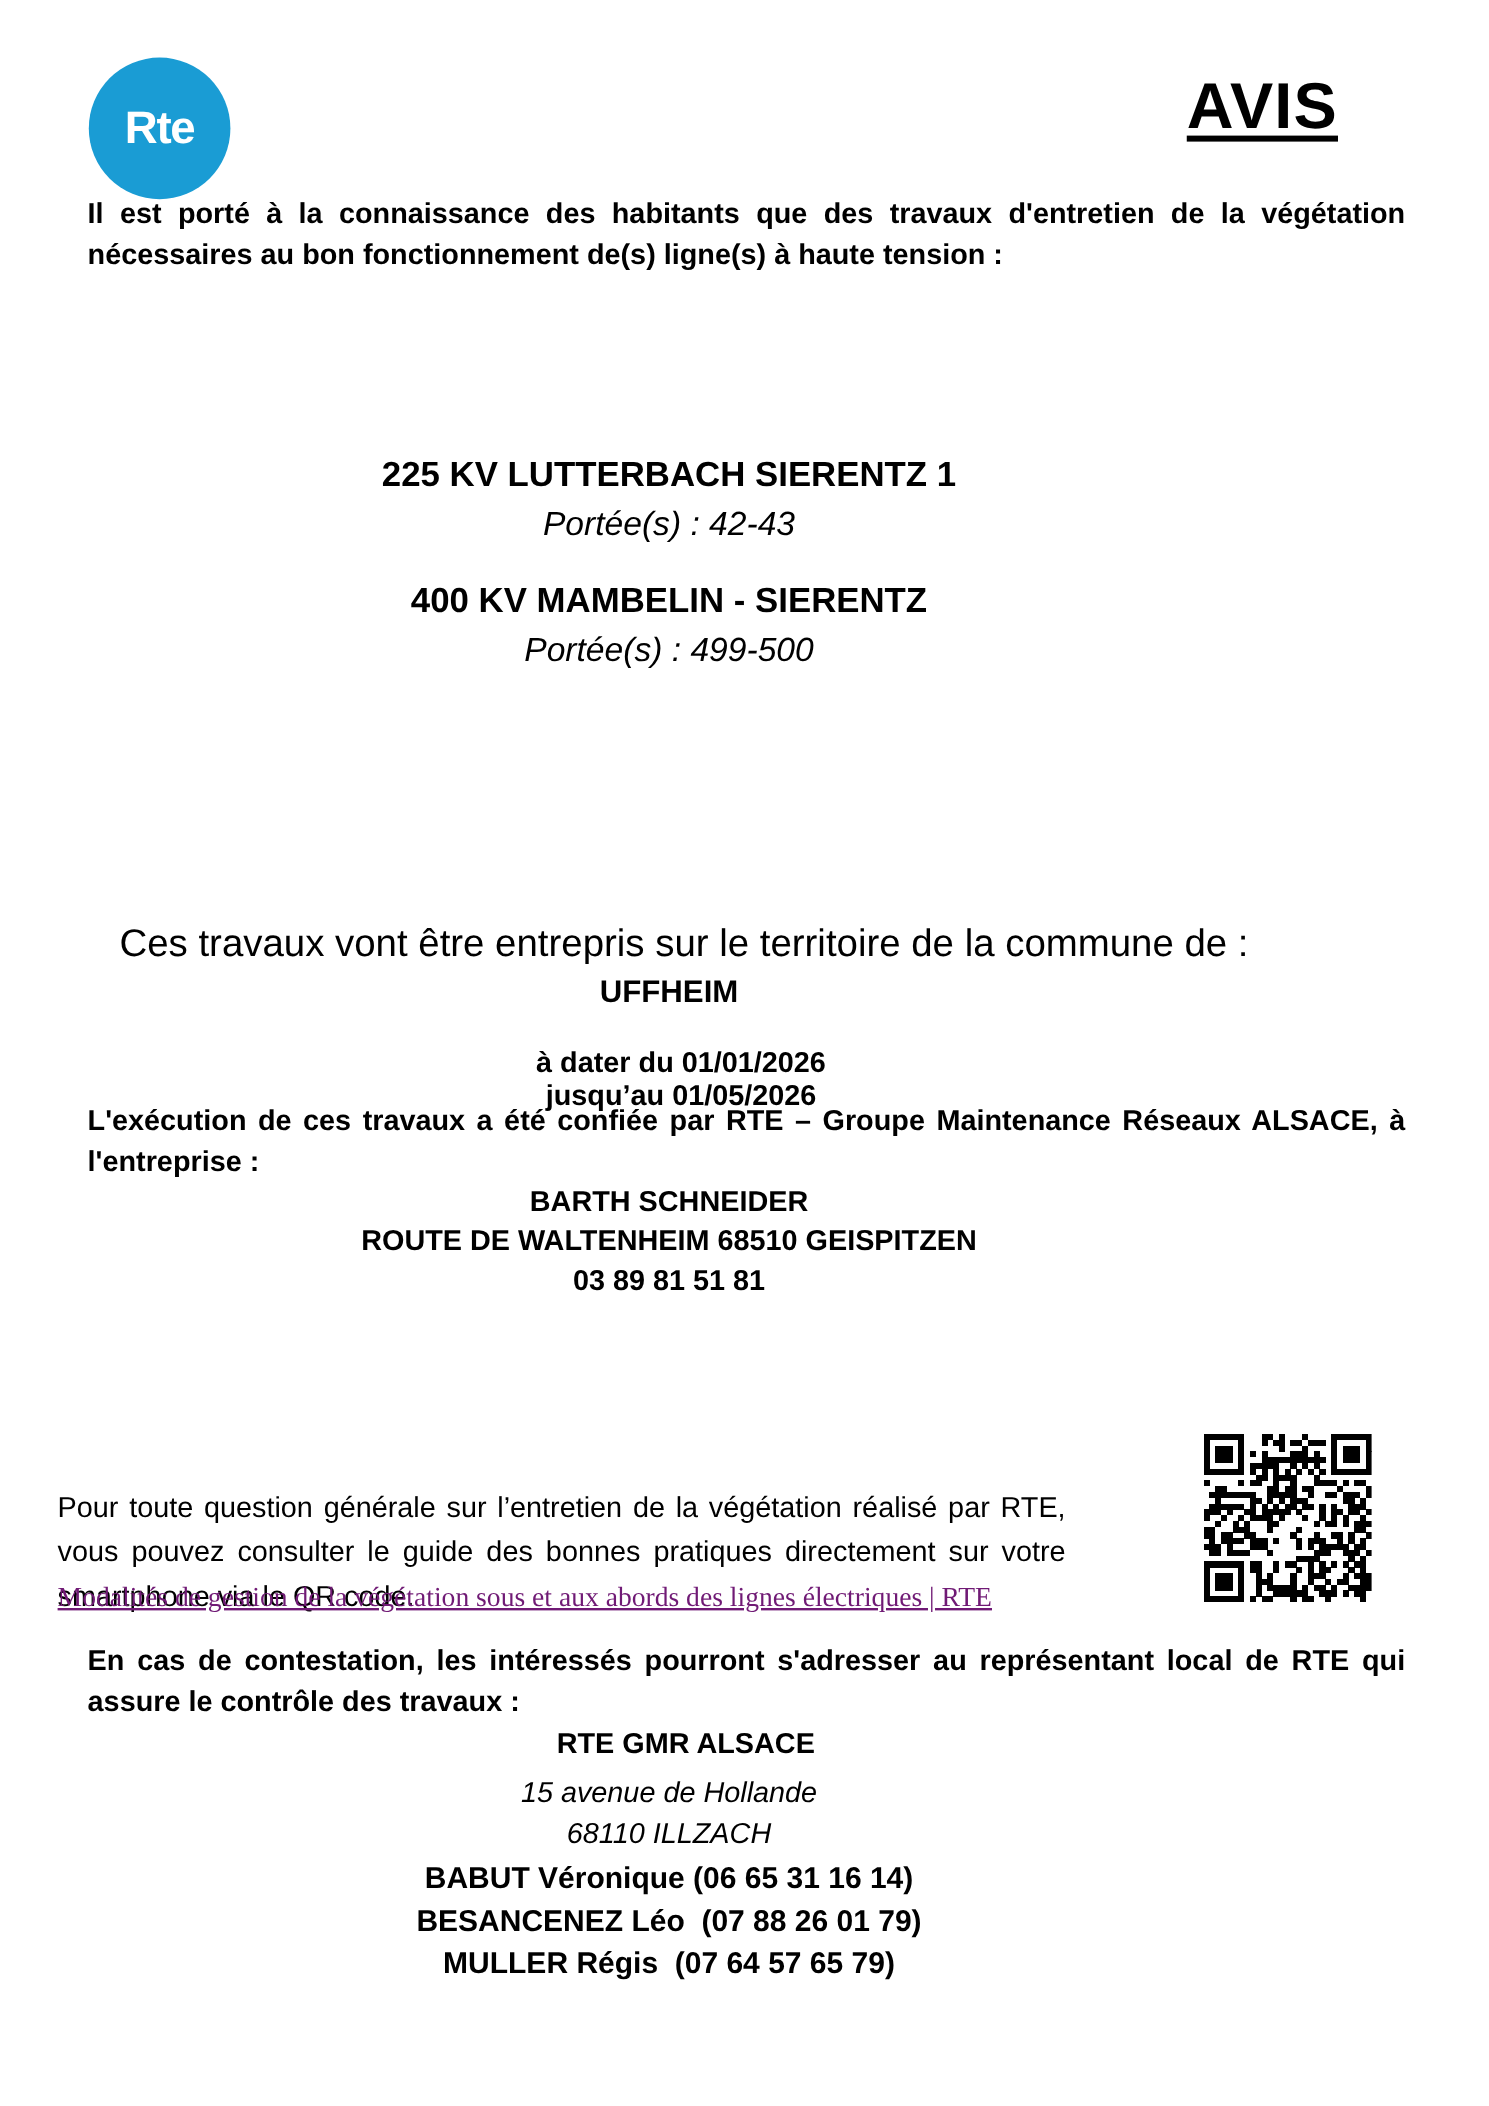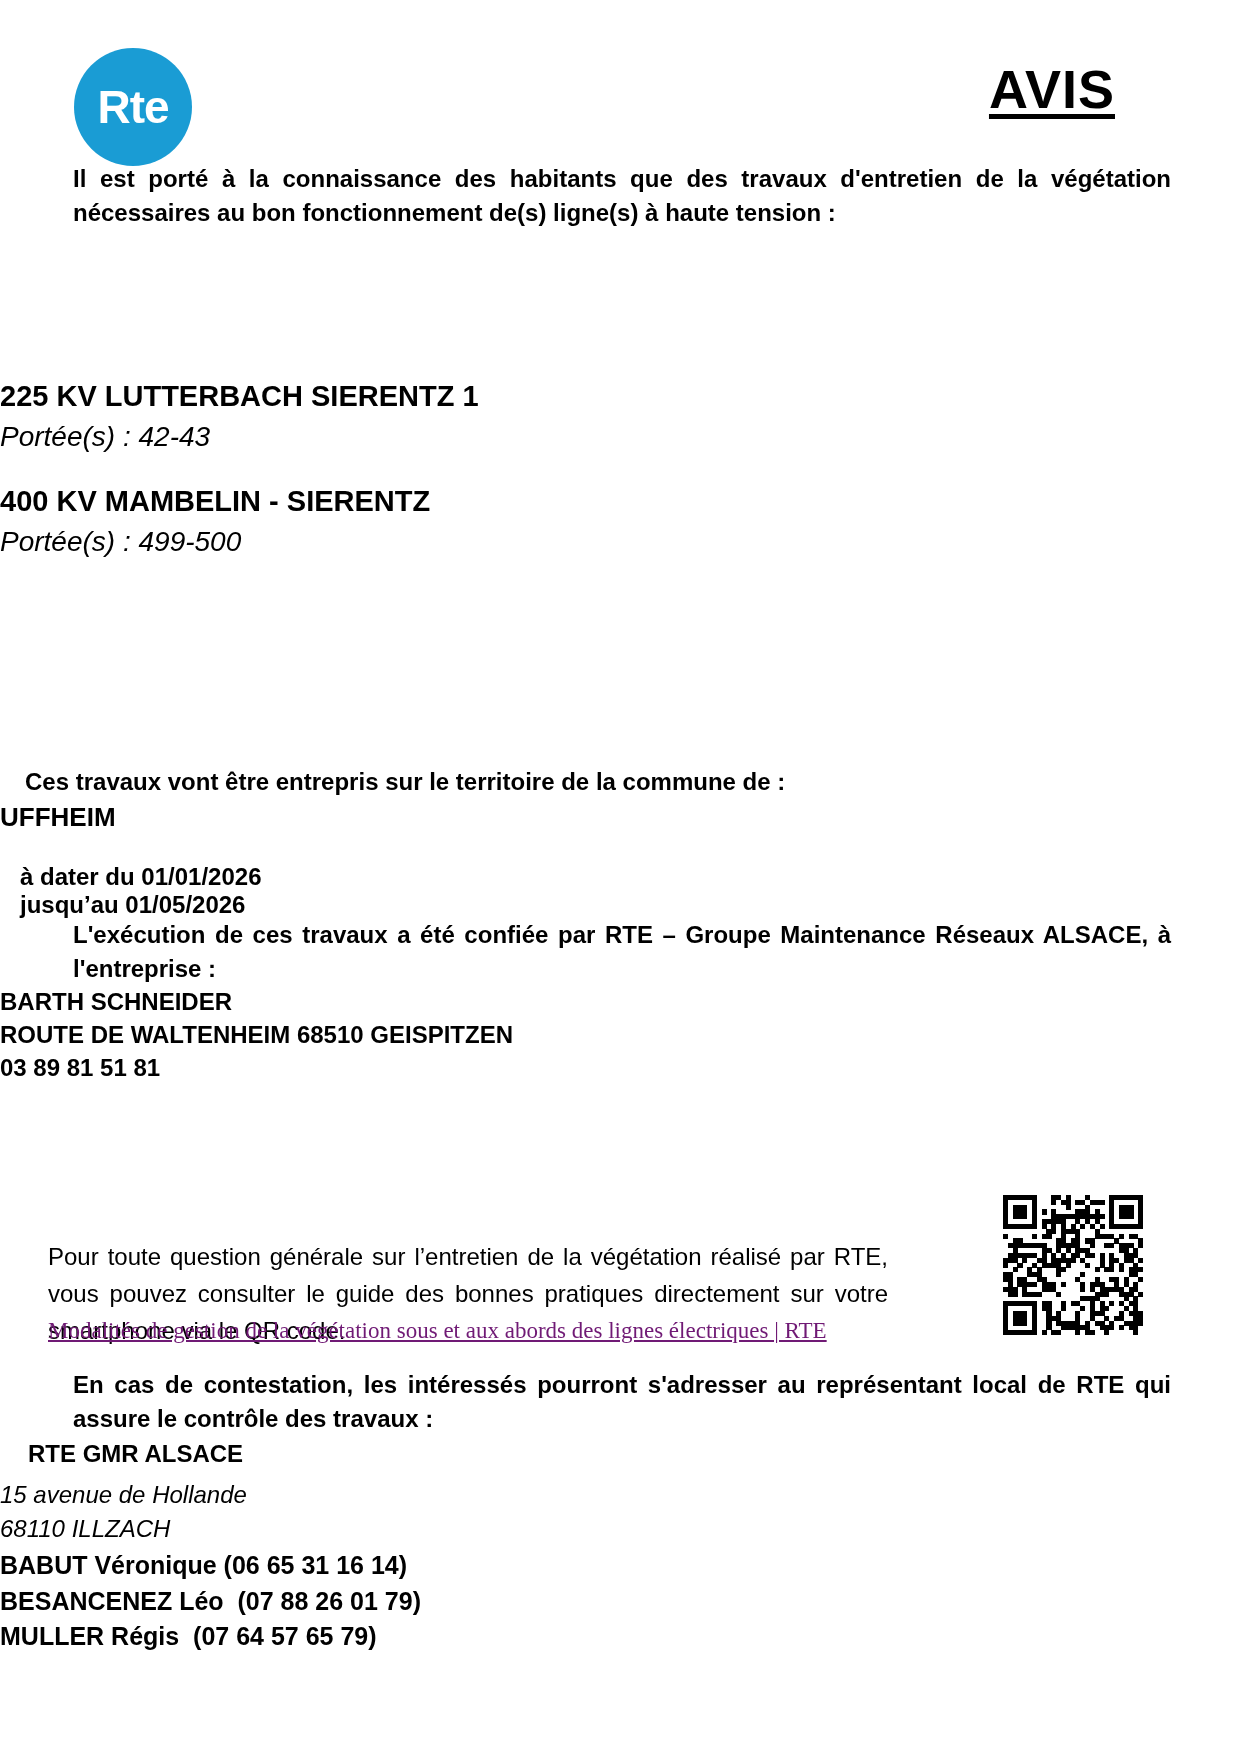--- a/index.html
+++ b/index.html
@@ -8,43 +8,43 @@
   .page {
     position:relative;
     width:1241px; height:1755px;
     background:#fff;
     overflow:hidden;
   }
   .logo {
     position:absolute; top:48px; left:74px;
     width:118px; height:118px; border-radius:50%;
     color:#fff; display:flex; align-items:center; justify-content:center;
-    font-size:46px; font-weight:600; letter-spacing:-1px;
+    font-size:38px; font-weight:600; letter-spacing:-1px;
   }
   .doc-title {
     position:absolute; top:58px; left:0; width:1115px;
     text-align:right;
     font-size:54px; font-weight:800; letter-spacing:1px;
     text-decoration:underline; text-decoration-thickness:5px; text-underline-offset:6px;
   }
   .para {
     position:absolute; left:73px; width:1098px;
     font-size:24px; font-weight:700; line-height:1.42;
     text-align:justify;
   }
   .para-intro { top:162px; }
   .para-exec  { top:918px; }
   .para-contest { top:1368px; }
-  .center-block { position:absolute; left:0; width:1115px; text-align:left; }
+  .center-block { position:absolute; left:0; width:1115px; text-align:center; }
   .lines-block { top:380px; }
   .line-name { font-size:29px; font-weight:800; }
   .line-portee { font-size:28px; font-style:italic; font-weight:400; margin-top:8px; }
   .line-gap { margin-top:32px; }
   .territory-block { top:768px; }
-  .territory-heading { font-size:24px; font-weight:700;padding-left:25px; }
+  .territory-heading { font-size:32px; font-weight:400;padding-left:25px; }
   .commune { font-size:26px; font-weight:800; margin-top:6px; }
   .date-line { font-size:24px; font-weight:700;margin-left:20px; }
   .date-first { margin-top:30px; }
   .company-block { top:985px; }
   .company-line { font-size:24px; font-weight:700; line-height:1.38; }
   .qr-para {
     position:absolute; top:1238px; left:48px; width:840px;
     font-size:24px; font-weight:400; line-height:1.55; text-align:justify;
   }
   .qr-link {

